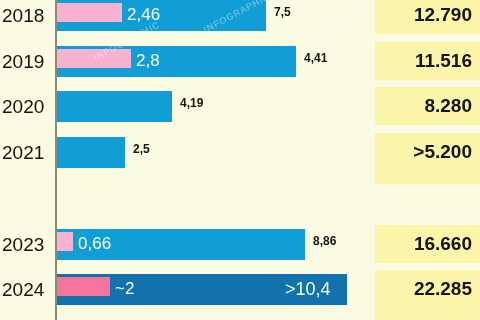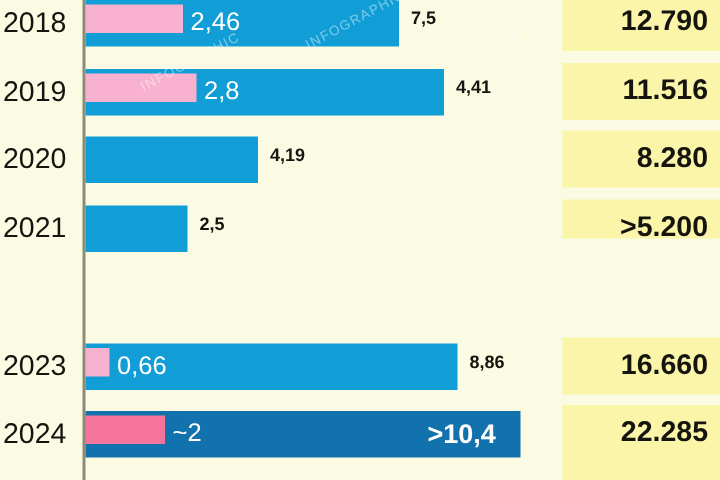--- a/index.html
+++ b/index.html
@@ -68,21 +68,21 @@
     position:absolute;
     color:#15140f;
     font-size:12px;
     font-weight:700;
     white-space:nowrap;
   }
   .blue-value-in{
     position:absolute;
     color:#ffffff;
     font-size:18px;
-    font-weight:700;
+    font-weight:400;
     white-space:nowrap;
   }
   
   .panel{
     position:absolute;
     left:375px;width:105px;
     background:#faf5a8;
   }
   .panel-value{
     position:absolute;
@@ -144,21 +144,21 @@
         <div class="panel" style="top: 3px; height: 38px;">
           <div class="panel-value" style="top: 8px;">8.280</div>
         </div>
       </div>
       <div class="row" style="top: 130px; height: 45.7px;">
         <div class="year-label" style="top: 12px;">2021</div>
         <div class="bar-area" style="top: 0px; height: 45.7px;">
           <div class="bar-blue" style="top: 7px; height: 31px; width: 68px;"></div>
           <div class="blue-value-out" style="left: 76px; top: 12px;">2,5</div>
         </div>
-        <div class="panel" style="top: 3px; height: 26px;">
+        <div class="panel" style="top: 3px; height: 51px;">
           <div class="panel-value" style="top: 8px;">&gt;5.200</div>
         </div>
       </div>
       <div class="row" style="top: 222px; height: 45.7px;">
         <div class="year-label" style="top: 12px;">2023</div>
         <div class="bar-area" style="top: 0px; height: 45.7px;">
           <div class="bar-blue" style="top: 7px; height: 31px; width: 248px;"></div>
           <div class="bar-pink" style="top: 10px; height: 19px; width: 16px;"></div>
           <div class="pink-value" style="left: 21px; top: 12px;">0,66</div>
           <div class="blue-value-out" style="left: 256px; top: 12px;">8,86</div>

